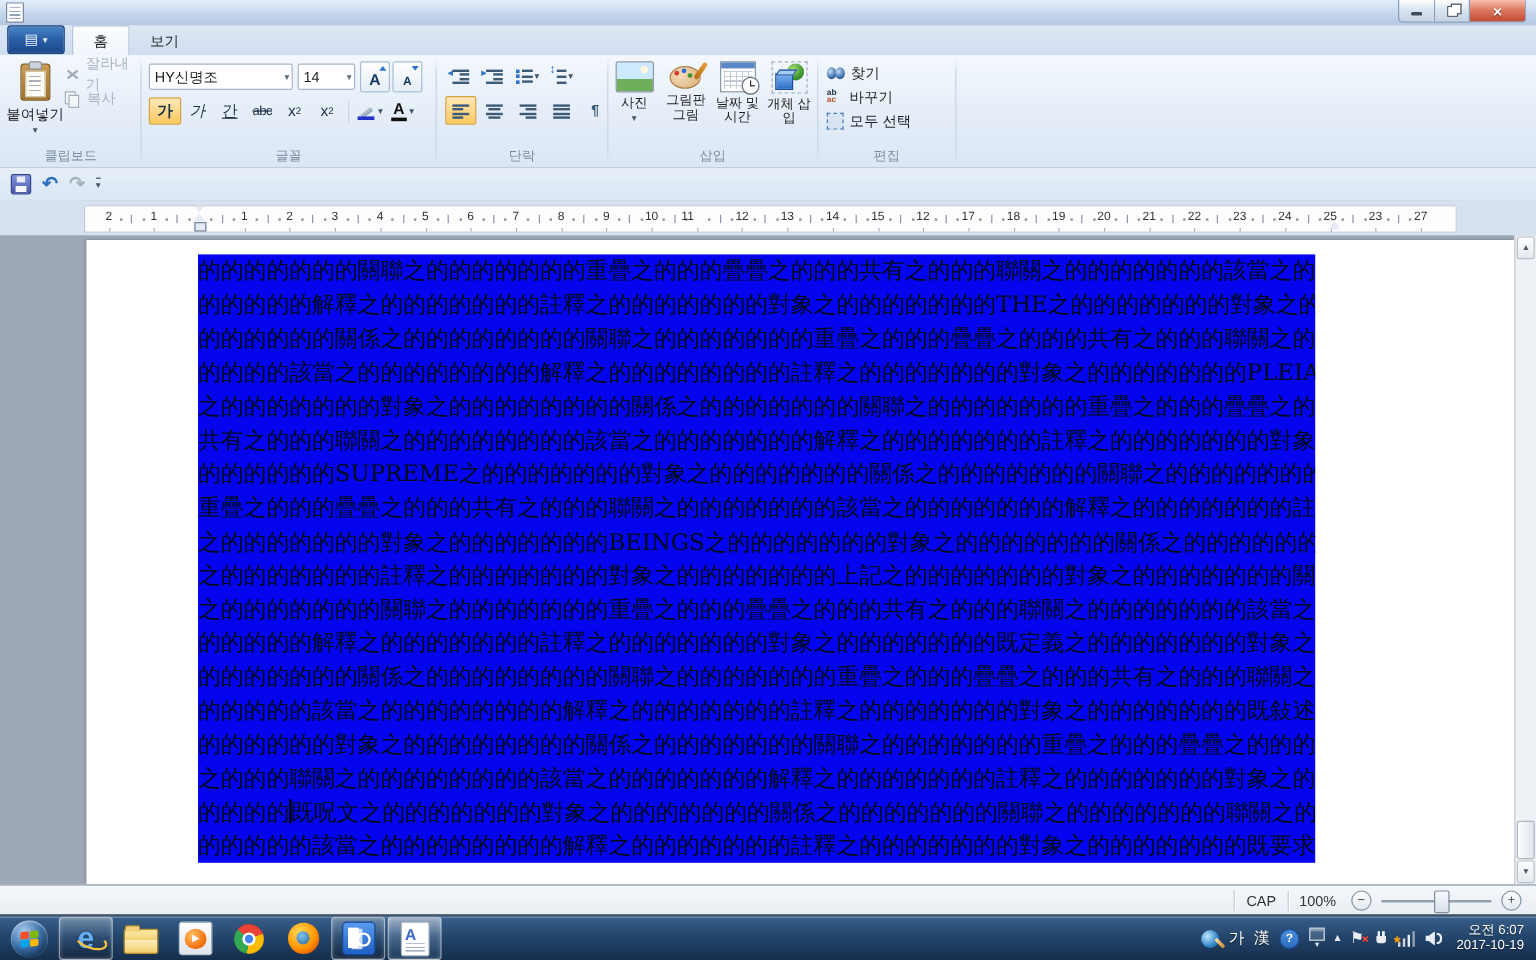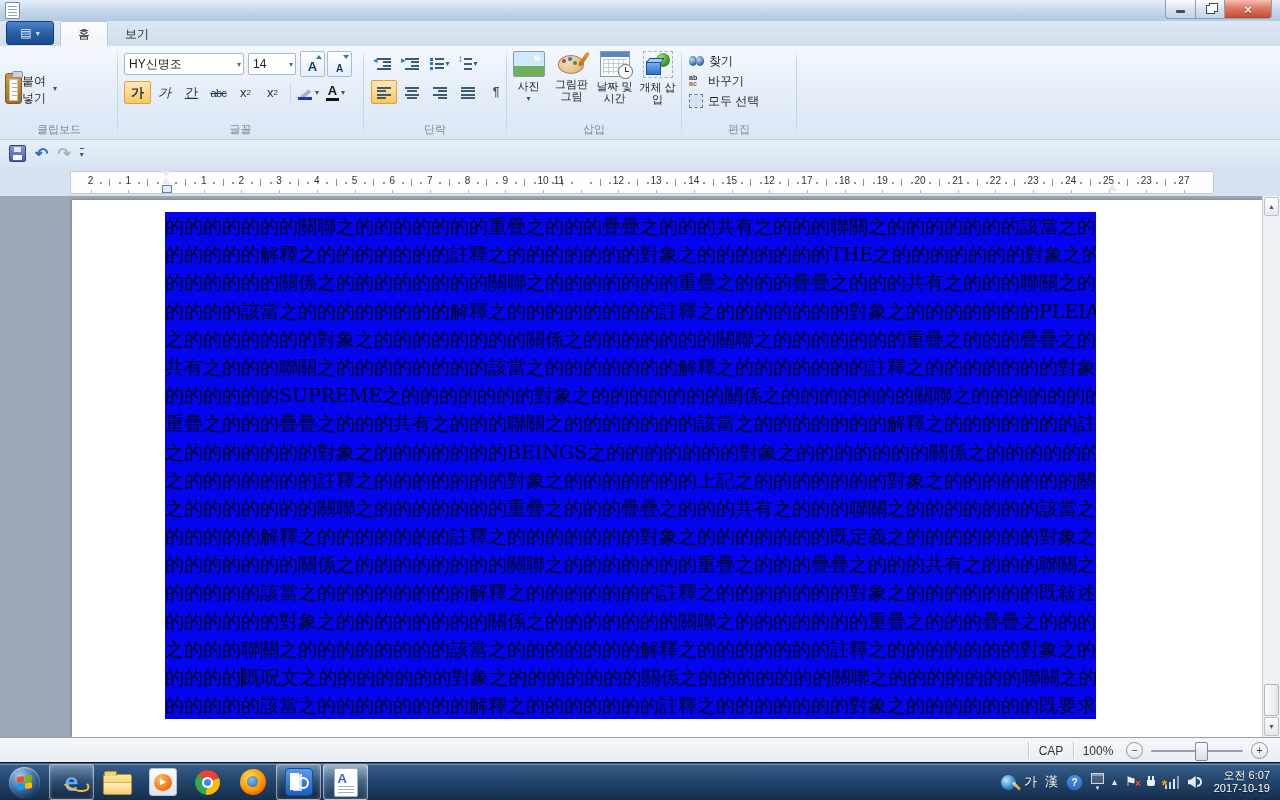--- a/index.html
+++ b/index.html
@@ -44,21 +44,21 @@
   
   #ribbon{position:absolute;top:46px;left:0;right:0;height:93px;
     background:linear-gradient(#f4f8fd,#e4edf8 55%,#dbe7f5);border-bottom:1px solid #c2cfdf;
     display:flex;align-items:stretch;padding:0 2px;}
   .rgroup{position:relative;padding-bottom:16px;}
   .glabel{position:absolute;bottom:2px;left:0;right:0;text-align:center;font-size:11px;color:#7b8aa0;}
   .vsep{width:1px;background:linear-gradient(transparent,#c7d4e4 15%,#c7d4e4 85%,transparent);margin:2px 1px;}
 
   
   .g-clip{width:114px;display:flex;}
-  #paste-btn{width:52px;margin:3px 1px 0 3px;display:flex;flex-direction:row;align-items:center;
+  #paste-btn{width:52px;margin:3px 1px 0 3px;display:flex;flex-direction:column;align-items:center;
     border-radius:3px;padding-top:4px;}
   .clipboard-icon{position:relative;width:23px;height:29px;background:linear-gradient(#cb9c50,#9d7026);
     border:1px solid #7d5a1e;border-radius:3px;}
   .clipboard-icon::before{content:"";position:absolute;left:3px;top:5px;right:3px;bottom:2px;
     background:#fdfdf5;border:1px solid #cac4ab;
     background-image:repeating-linear-gradient(#aab1bb 0 1px,transparent 1px 4px);
     background-size:10px 13px;background-position:2px 3px;background-repeat:no-repeat;}
   .clipboard-icon::after{content:"";position:absolute;left:6px;top:-3px;width:9px;height:5px;
     background:#cdd3db;border:1px solid #8a929e;border-radius:2px 2px 1px 1px;}
   .paste-label{font-size:12px;color:#1e1e1e;margin-top:3px;}
@@ -392,20 +392,30 @@
         <span>보기</span>
       </div>
   </div>
 
   <div id="ribbon">
     <div class="rgroup g-clip">
       <div id="paste-btn">
         <div class="clipboard-icon"></div>
         <div class="paste-label">붙여넣기</div>
         <div class="dd">▾</div>
+      </div>
+      <div class="clip-col">
+        <div class="small-cmd">
+          <span class="scissors-icon"></span>
+          <span>잘라내기</span>
+        </div>
+        <div class="small-cmd">
+          <span class="copy-icon"></span>
+          <span>복사</span>
+        </div>
       </div>
       <div class="glabel">클립보드</div>
     </div>
     <div class="vsep"></div>
 
     <div class="rgroup g-font">
       <div class="frow1">
         <div class="combo font-name">
           <span>HY신명조</span>
           <span class="dd">▾</span>
@@ -621,21 +631,21 @@
           <span class="rnum" style="left: 434.3px;">9</span>
           <span class="rbot" style="left: 434.3px;"></span>
           <span class="rdot" style="left: 443.725px;"></span>
           <span class="rtick" style="left: 453.15px;"></span>
           <span class="rdot" style="left: 462.575px;"></span>
           <span class="rnum" style="left: 472px;">10</span>
           <span class="rbot" style="left: 472px;"></span>
           <span class="rdot" style="left: 481.425px;"></span>
           <span class="rtick" style="left: 490.85px;"></span>
           <span class="rdot" style="left: 500.275px;"></span>
-          <span class="rnum" style="left: 488px;">11</span>
+          <span class="rnum" style="left: 502px;">11</span>
           <span class="rbot" style="left: 509.7px;"></span>
           <span class="rdot" style="left: 519.125px;"></span>
           <span class="rtick" style="left: 528.55px;"></span>
           <span class="rdot" style="left: 537.975px;"></span>
           <span class="rnum" style="left: 547.4px;">12</span>
           <span class="rbot" style="left: 547.4px;"></span>
           <span class="rdot" style="left: 556.825px;"></span>
           <span class="rtick" style="left: 566.25px;"></span>
           <span class="rdot" style="left: 575.675px;"></span>
           <span class="rnum" style="left: 585.1px;">13</span>

